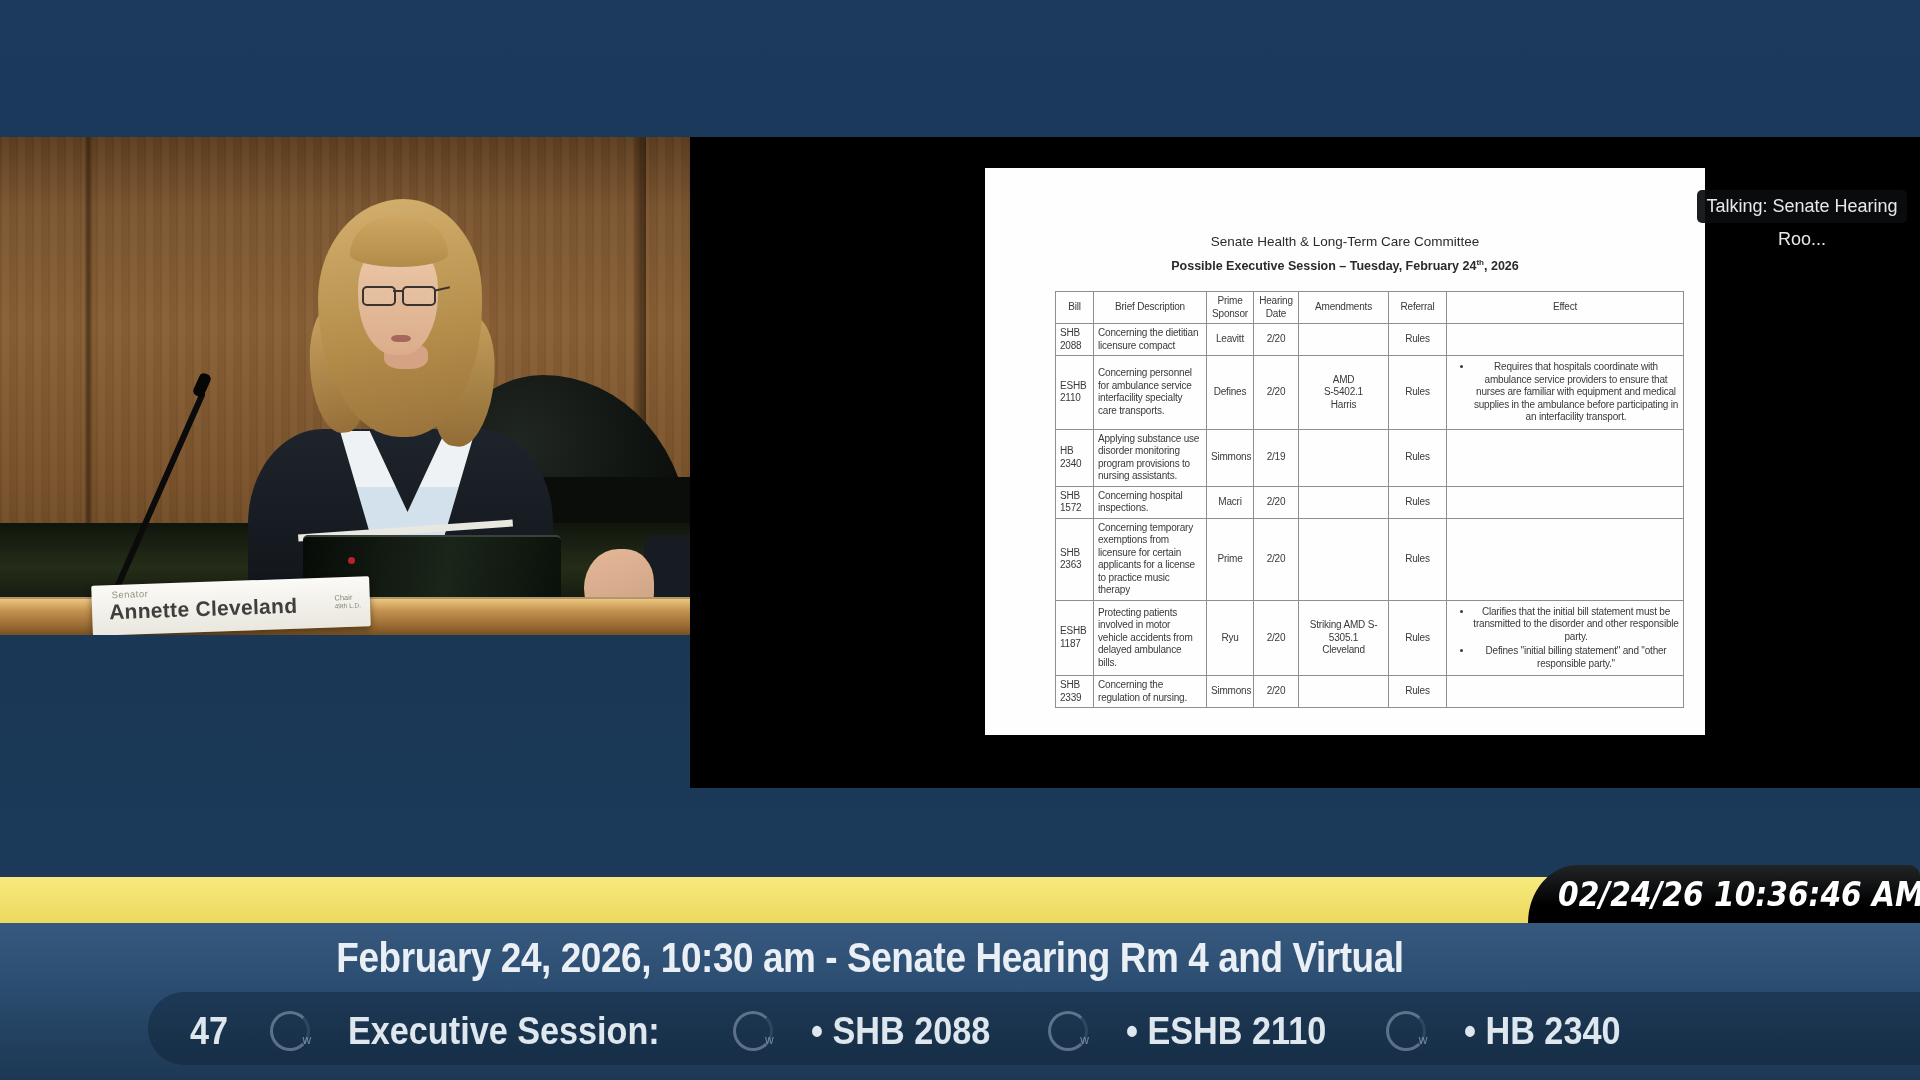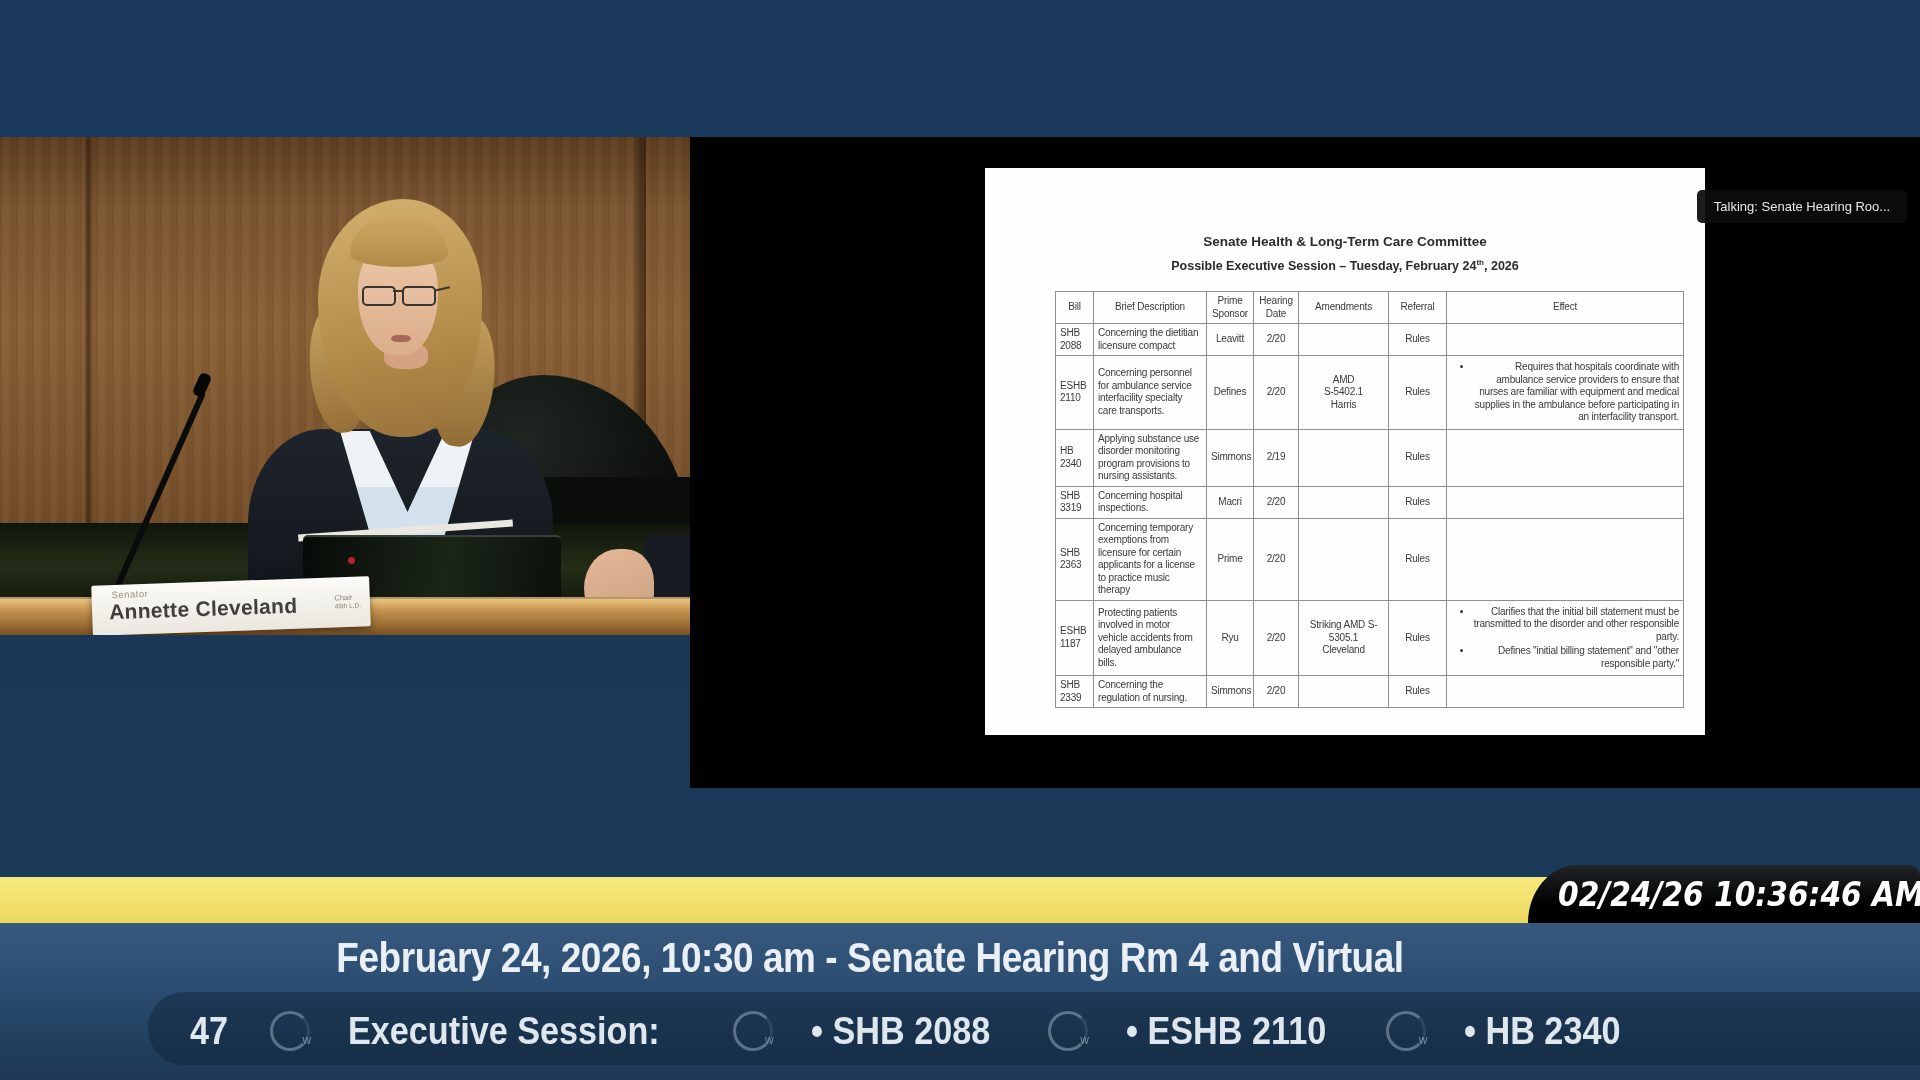--- a/index.html
+++ b/index.html
@@ -4,36 +4,36 @@
 <style>
   html,body{margin:0;padding:0;background:#0d2238;}
   .screen{position:relative;width:1920px;height:1080px;overflow:hidden;
           background:linear-gradient(180deg,#1b3a5c 0%,#1a3856 60%,#1c3a5a 100%);
           font-family:"Liberation Sans",sans-serif;}
   .abs{position:absolute;}
 
   
   .share-black{left:690px;top:137px;width:1230px;height:651px;background:#000;}
   .doc-page{left:295px;top:31px;width:720px;height:567px;background:#fefefe;color:#333;}
-  .doc-title{margin-top:66px;text-align:center;font-size:13.5px;font-weight:bold;color:#2b2b2b;}
+  .doc-title{margin-top:66px;text-align:center;font-size:13.5px;font-weight:normal;color:#2b2b2b;}
   .doc-subtitle{margin-top:9px;text-align:center;font-size:12.5px;font-weight:bold;color:#2b2b2b;}
   .doc-subtitle sup{font-size:8px;}
   table.bills{border-collapse:collapse;margin:18px 12px 0 70px;width:628px;table-layout:fixed;
               font-size:10px;letter-spacing:-0.2px;color:#3a3a3a;line-height:1.25;}
   table.bills th,table.bills td{border:1px solid #8f8f8f;padding:3px 4px;vertical-align:middle;}
   table.bills th{font-weight:normal;text-align:center;}
   td.c0{text-align:left;}
   td.c1{text-align:left;}
   td.c2,td.c3,td.c4,td.c5{text-align:center;}
   td.c4{white-space:pre-line;}
-  td.c6{text-align:right;vertical-align:top;}
+  td.c6{text-align:center;vertical-align:top;}
   td.c6 ul{margin:2px 0 2px 4px;padding-left:18px;}
   td.c6 li{margin-bottom:2px;}
   .talking-badge{left:1007px;top:53px;width:210px;height:33px;background:rgba(10,12,14,.93);
-                 border-radius:5px;color:#e8e8e8;font-size:13px;line-height:33px;text-align:center;}
+                 border-radius:5px;color:#e8e8e8;font-size:18px;line-height:33px;text-align:center;}
 
   
   .video{left:0;top:137px;width:690px;height:498px;overflow:hidden;
          background:linear-gradient(180deg,#5e3f20 0%,#7c5631 14%,#8a6136 38%,#7a532c 70%,#5f3f1f 100%);}
   .grain{left:0;top:0;width:690px;height:498px;
          background:repeating-linear-gradient(90deg,rgba(0,0,0,.07) 0 2px,rgba(255,255,255,.02) 2px 9px,rgba(0,0,0,.04) 9px 16px);}
   .seam1{left:84px;top:0;width:8px;height:498px;background:linear-gradient(90deg,rgba(30,16,4,.0),rgba(30,16,4,.55),rgba(70,45,18,.2));}
   .seam2{left:634px;top:0;width:12px;height:498px;background:linear-gradient(90deg,rgba(25,13,4,.1),rgba(25,13,4,.6));}
   .counter{left:0;top:386px;width:690px;height:80px;background:linear-gradient(180deg,#10150c,#242d18 55%,#151a0e);}
   .chair{left:418px;top:238px;width:272px;height:240px;
@@ -164,21 +164,21 @@
             <tr>
               <td class="c0">HB 2340</td>
               <td class="c1">Applying substance use disorder monitoring program provisions to nursing assistants.</td>
               <td class="c2">Simmons</td>
               <td class="c3">2/19</td>
               <td class="c4"></td>
               <td class="c5">Rules</td>
               <td class="c6"></td>
             </tr>
             <tr>
-              <td class="c0">SHB 3319</td>
+              <td class="c0">SHB 1572</td>
               <td class="c1">Concerning hospital inspections.</td>
               <td class="c2">Macri</td>
               <td class="c3">2/20</td>
               <td class="c4"></td>
               <td class="c5">Rules</td>
               <td class="c6"></td>
             </tr>
             <tr>
               <td class="c0">SHB 2363</td>
               <td class="c1">Concerning temporary exemptions from licensure for certain applicants for a license to practice music therapy</td>

